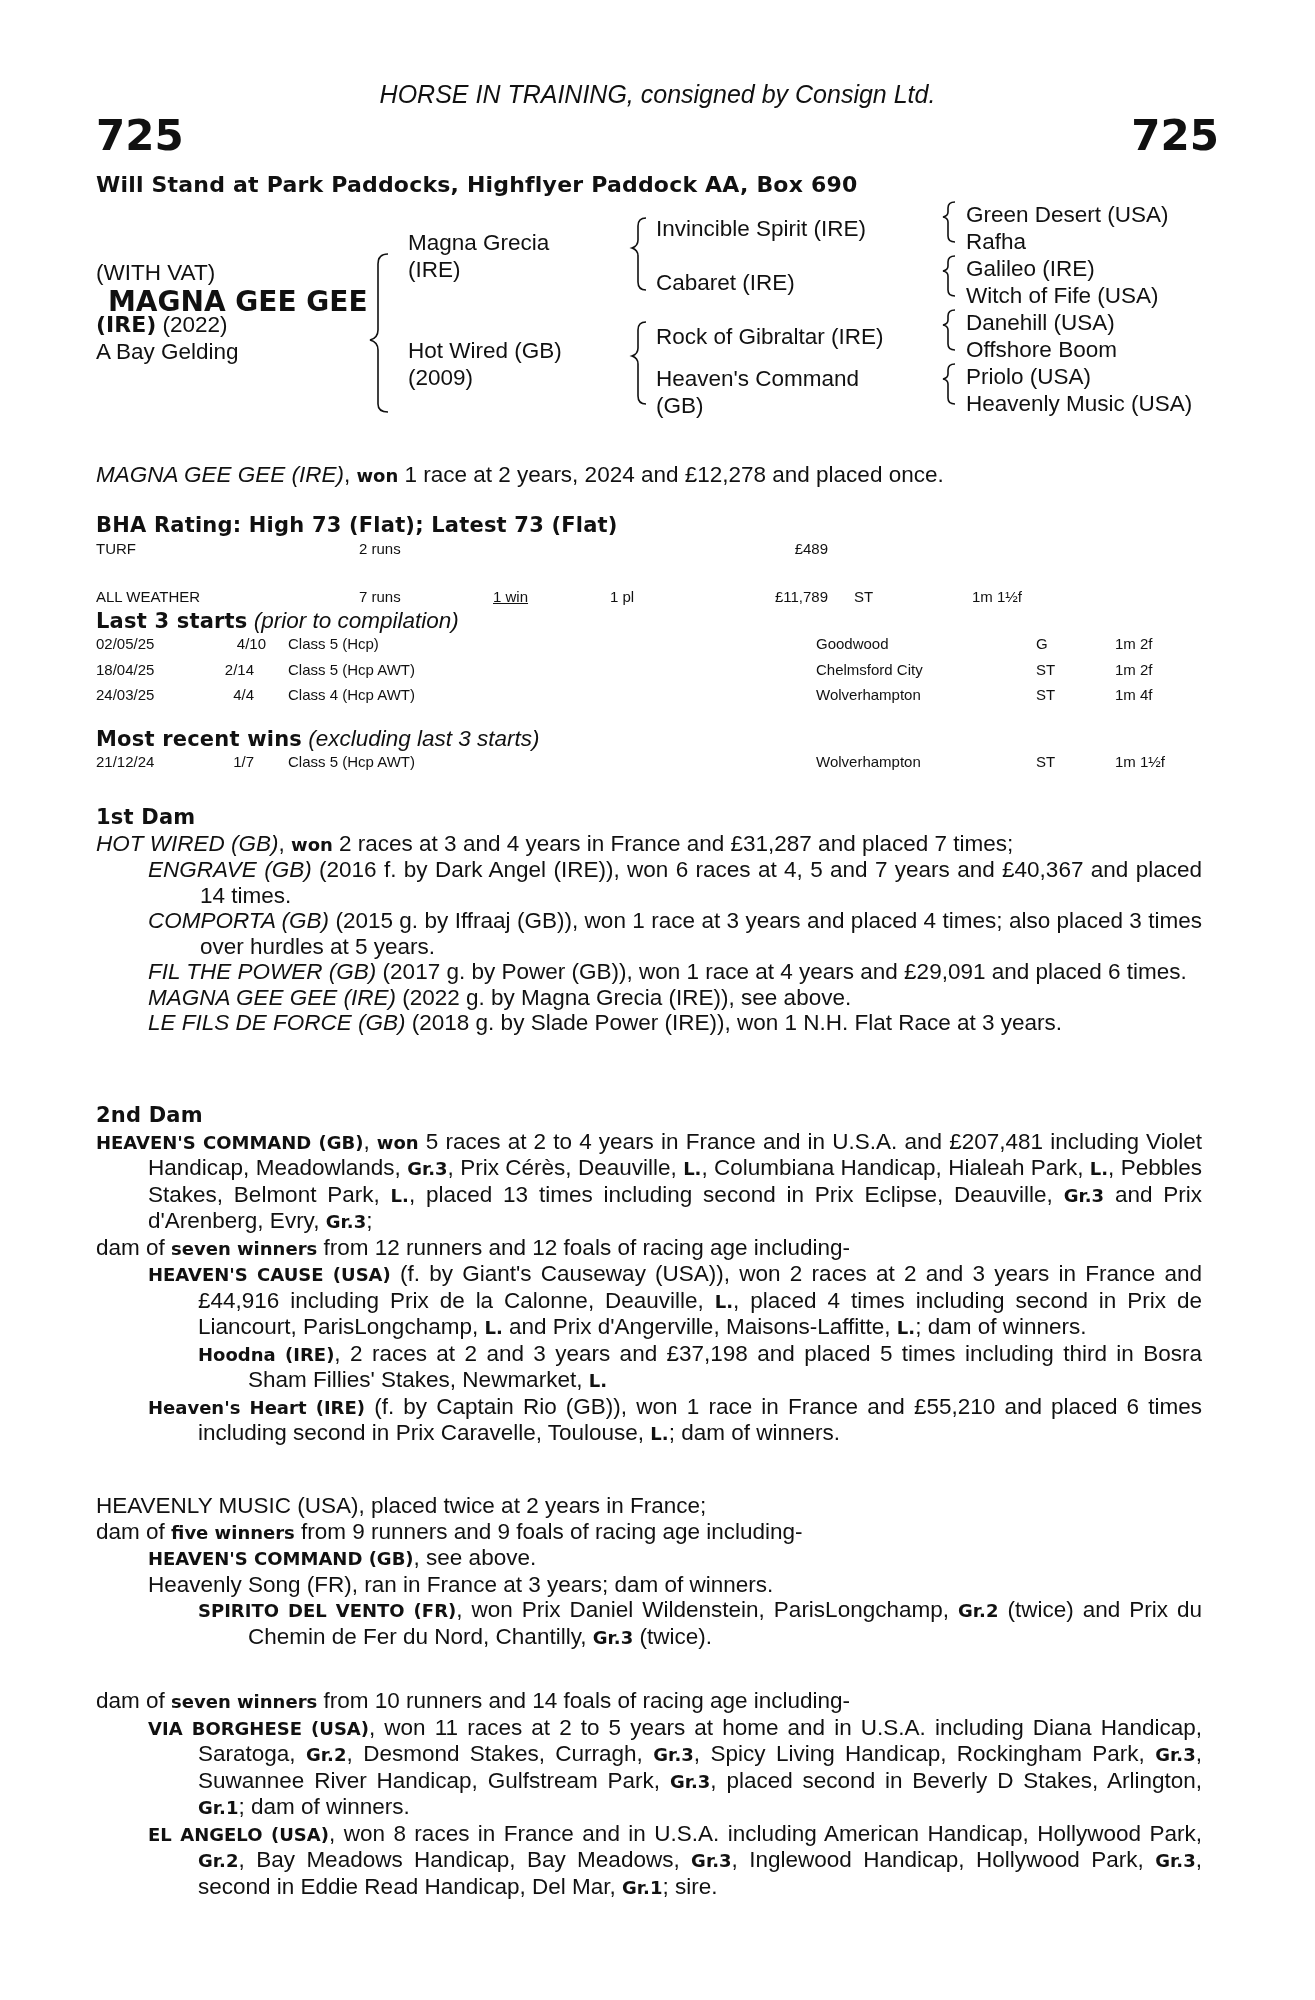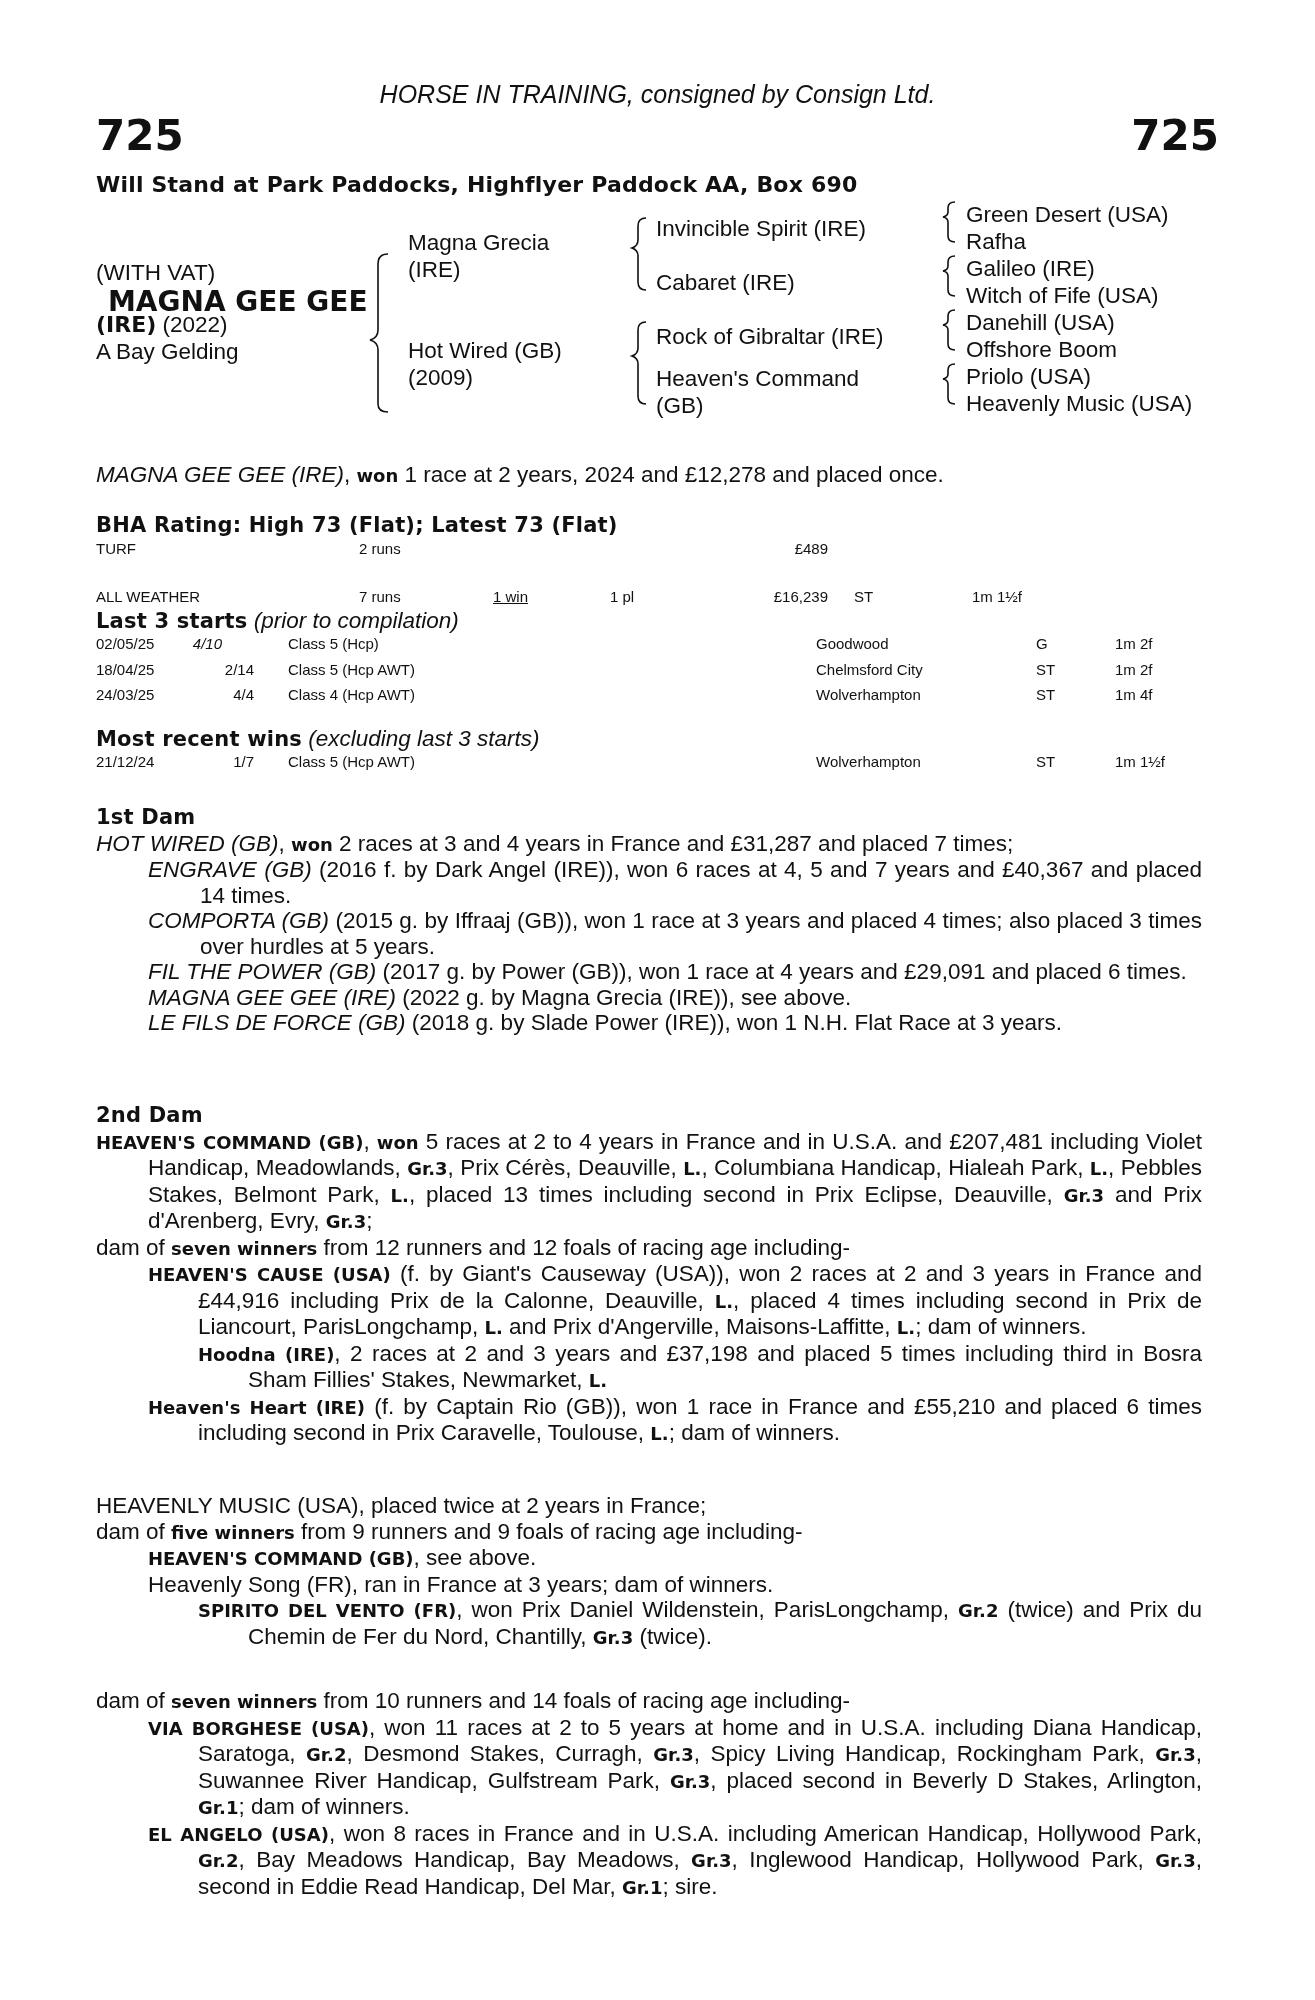--- a/index.html
+++ b/index.html
@@ -88,31 +88,31 @@
   <span style="left:514px;"></span>
   <span style="right:388px;">£489</span>
   <span style="left:758px;"></span>
   <span style="left:876px;"></span>
 </div>
 <div class="row" style="top:588px;">
   <span style="left:0;">ALL WEATHER</span>
   <span style="left:263px;">7 runs</span>
   <span style="left:397px;text-decoration:underline;">1 win</span>
   <span style="left:514px;">1 pl</span>
-  <span style="right:388px;">£16,239</span>
+  <span style="right:388px;">£11,789</span>
   <span style="left:758px;">ST</span>
   <span style="left:876px;">1m 1½f</span>
 </div>
 
 <div class="abs" style="left:96px; top:610px;">
   <span class="hb">Last 3 starts</span><span class="i"> (prior to compilation)</span>
 </div>
 <div class="row" style="top:635px;">
   <span style="left:0;">02/05/25</span>
-  <span style="right:994px;font-style:italic;">4/10</span>
+  <span style="right:950px;">4/10</span>
   <span style="left:192px;">Class 5 (Hcp)</span>
   <span style="left:720px;">Goodwood</span>
   <span style="left:940px;">G</span>
   <span style="left:1019px;">1m 2f</span>
 </div>
 <div class="row" style="top:661px;">
   <span style="left:0;">18/04/25</span>
   <span style="right:962px;">2/14</span>
   <span style="left:192px;">Class 5 (Hcp AWT)</span>
   <span style="left:720px;">Chelmsford City</span>

